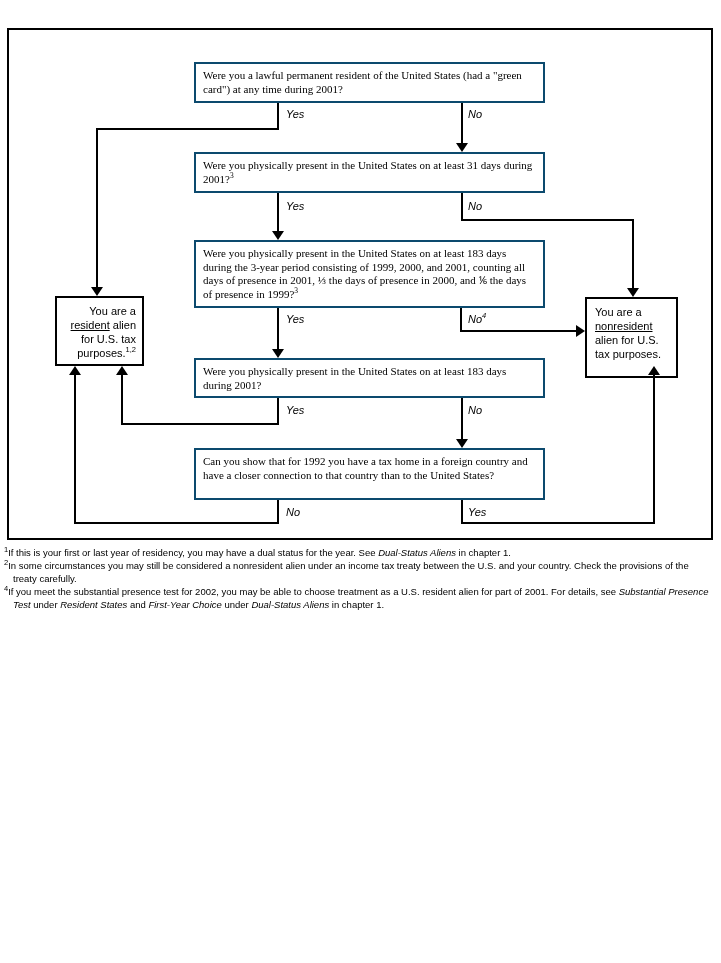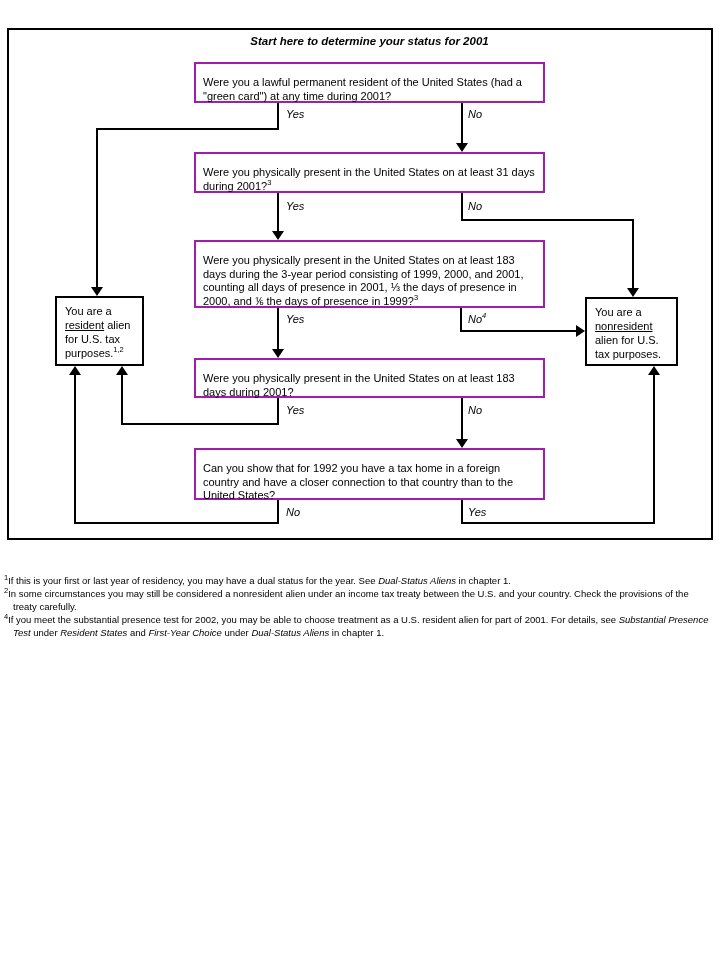--- a/index.html
+++ b/index.html
@@ -4,55 +4,54 @@
 <style>
   html,body{margin:0;padding:0;background:#fff;}
   .page{position:relative;width:721px;height:963px;background:#ffffff;
         font-family:"Liberation Sans", sans-serif;color:#000;overflow:hidden;}
   .fig-title{position:absolute;left:4px;top:2px;font-size:13px;white-space:nowrap;}
   .fig-title .bold{font-weight:bold;margin-left:14px;letter-spacing:.2px;}
   .chart-frame{position:absolute;left:7px;top:28px;width:702px;height:508px;
         border:2px solid #000;background:#fff;}
   .start-header{position:absolute;left:194px;top:35px;width:351px;text-align:center;
         font-size:11.5px;font-weight:bold;font-style:italic;}
-  .qbox{position:absolute;border:2px solid #a21caf;background:#fff;font-size:11px;
-        line-height:13.5px;padding:12px 7px 0 7px;box-sizing:border-box;}
+  .qbox{position:absolute;border:2px solid #0c4a6e;background:#fff;font-size:11px;
+        line-height:13.5px;padding:5px 7px 0 7px;box-sizing:border-box;font-family:Liberation Serif, serif;}
   .obox{position:absolute;border:2px solid #000;background:#fff;font-size:11px;
         line-height:14px;padding:6px 6px 0 8px;box-sizing:border-box;}
   .q1{left:194px;top:62px;width:351px;height:41px;}
   .q2{left:194px;top:152px;width:351px;height:41px;}
   .q3{left:194px;top:240px;width:351px;height:68px;}
   .q4{left:194px;top:358px;width:351px;height:40px;}
   .q5{left:194px;top:448px;width:351px;height:52px;}
-  .res{left:55px;top:296px;width:89px;height:70px;}
-  .nonres{left:585px;top:297px;width:93px;height:69px;}
+  .res{left:55px;top:296px;width:89px;height:70px;text-align:right;}
+  .nonres{left:585px;top:297px;width:93px;height:81px;}
   .u{text-decoration:underline;}
   sup{font-size:7.5px;line-height:0;}
   .lbl{position:absolute;font-size:11px;font-style:italic;white-space:nowrap;text-align:center;}
   .line{position:absolute;background:#000;}
   .arr-down{position:absolute;width:0;height:0;border-left:6px solid transparent;
         border-right:6px solid transparent;border-top:9px solid #000;}
   .arr-up{position:absolute;width:0;height:0;border-left:6px solid transparent;
         border-right:6px solid transparent;border-bottom:9px solid #000;}
   .arr-right{position:absolute;width:0;height:0;border-top:6px solid transparent;
         border-bottom:6px solid transparent;border-left:9px solid #000;}
   .footnotes{position:absolute;left:4px;top:546px;width:706px;font-size:9.5px;
-        line-height:13px;margin-top:28px;}
+        line-height:13px;}
   .footnote{padding-left:9px;text-indent:-9px;}
   .footnote i{font-style:italic;}
 </style>
 </head>
 <body>
 
 <div class="page">
 
 
   <div class="chart-frame"></div>
 
-  <div class="start-header">Start here to determine your status for 2001</div>
 
   <div class="qbox q1">
     <span>Were you a lawful permanent resident of the United States (had a "green card") at any time during 2001?</span>
   </div>
 
   <div class="qbox q2">
     <span>Were you physically present in the United States on at least 31 days during 2001?</span><sup>3</sup>
   </div>
 
   <div class="qbox q3">

